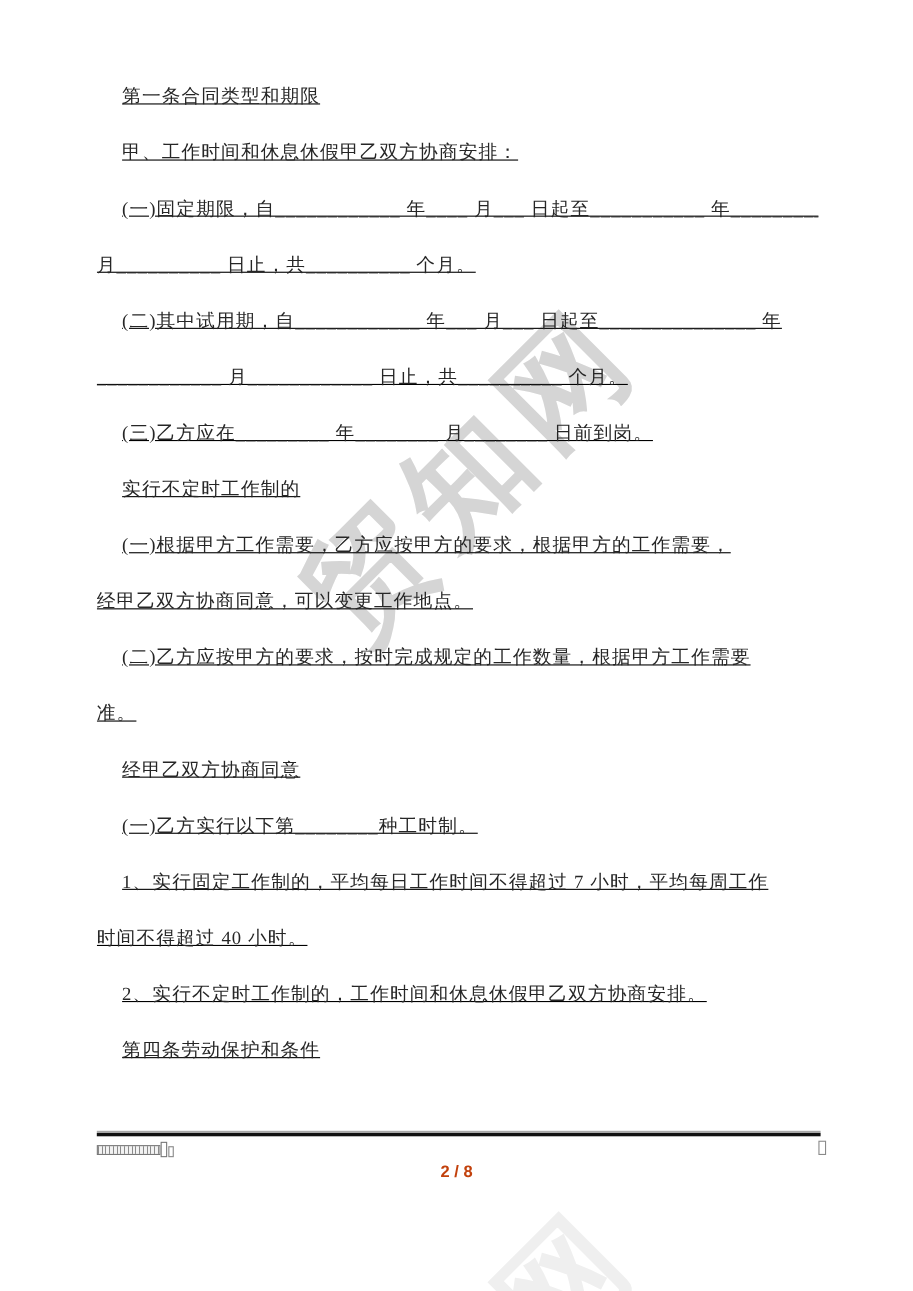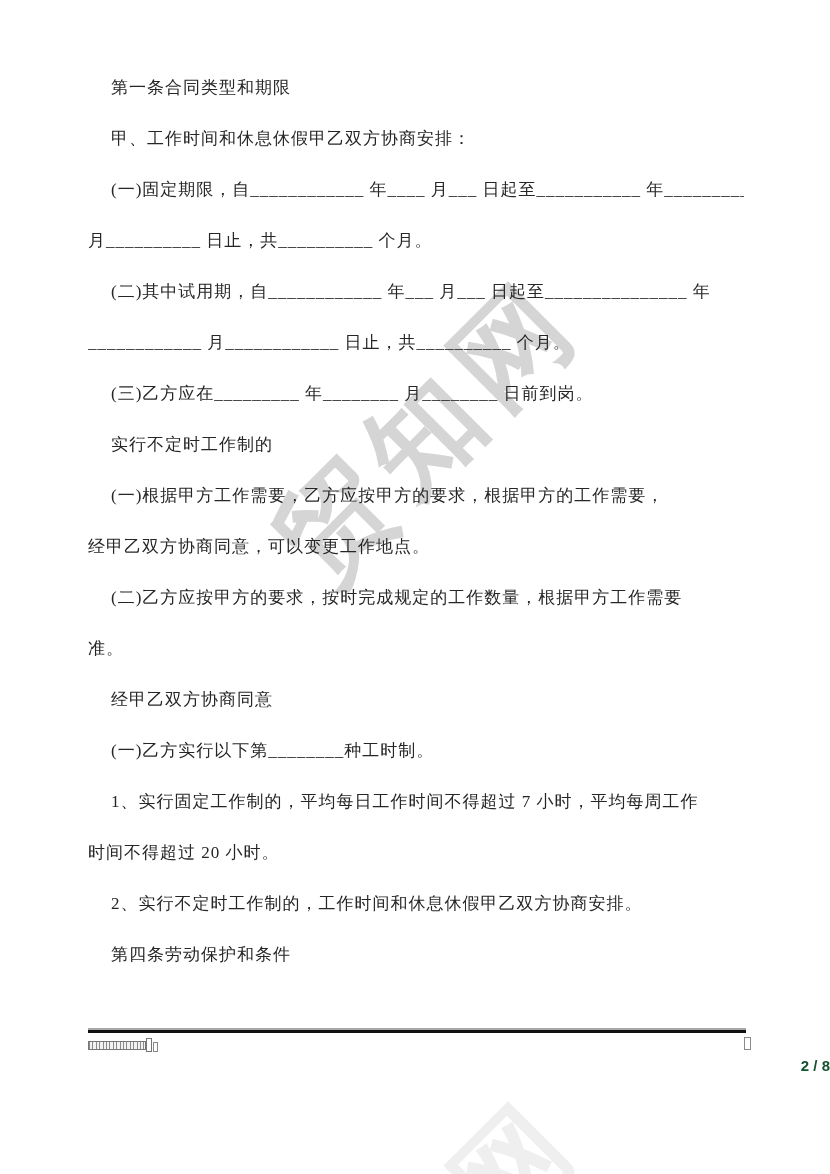--- a/index.html
+++ b/index.html
@@ -36,20 +36,21 @@
   }
   .wm-mid    { left: 238px; top: 365px; color: #d5d5d5; }
   .wm-bottom { left: 238px; top: 1185px; color: #efefef; }
   
   .content {
     position: absolute;
     left: 88px;
     top: 62px;
     width: 656px;
     z-index: 1;
+    text-decoration: underline;
   }
   .line {
     height: 51px;
     line-height: 51px;
     font-size: 17px;
     letter-spacing: 1px;
     color: #262626;
     white-space: pre;
     overflow: hidden;
   }
@@ -104,25 +105,25 @@
     border: 1px solid #8a8a8a;
     background: #ffffff;
     box-sizing: border-box;
     z-index: 2;
   }
   .page-indicator {
     position: absolute;
     left: 0;
     top: 1057px;
     width: 830px;
-    text-align: right;
+    text-align: center;
     font-family: "Liberation Sans", "DejaVu Sans", sans-serif;
     font-weight: bold;
     font-size: 15px;
-    color: #14532d;
+    color: #c2410c;
     z-index: 2;
   }
 </style>
 </head>
 <body>
 
 <div class="page">
 
   <div class="watermark wm-mid">贸知网</div>
   <div class="watermark wm-bottom">贸知网</div>
@@ -136,21 +137,21 @@
     <div class="line">____________ 月____________ 日止，共__________ 个月。</div>
     <div class="line indent">(三)乙方应在_________ 年________ 月________ 日前到岗。</div>
     <div class="line indent">实行不定时工作制的</div>
     <div class="line indent">(一)根据甲方工作需要，乙方应按甲方的要求，根据甲方的工作需要，</div>
     <div class="line">经甲乙双方协商同意，可以变更工作地点。</div>
     <div class="line indent">(二)乙方应按甲方的要求，按时完成规定的工作数量，根据甲方工作需要</div>
     <div class="line">准。</div>
     <div class="line indent">经甲乙双方协商同意</div>
     <div class="line indent">(一)乙方实行以下第________种工时制。</div>
     <div class="line indent">1、实行固定工作制的，平均每日工作时间不得超过 7 小时，平均每周工作</div>
-    <div class="line">时间不得超过 20 小时。</div>
+    <div class="line">时间不得超过 40 小时。</div>
     <div class="line indent">2、实行不定时工作制的，工作时间和休息休假甲乙双方协商安排。</div>
     <div class="line indent">第四条劳动保护和条件</div>
   </div>
 
   <div class="divider"></div>
 
   <div class="scroll-widget">
     <div class="scroll-track"></div>
     <div class="scroll-thumb"></div>
     <div class="scroll-thumb2"></div>

